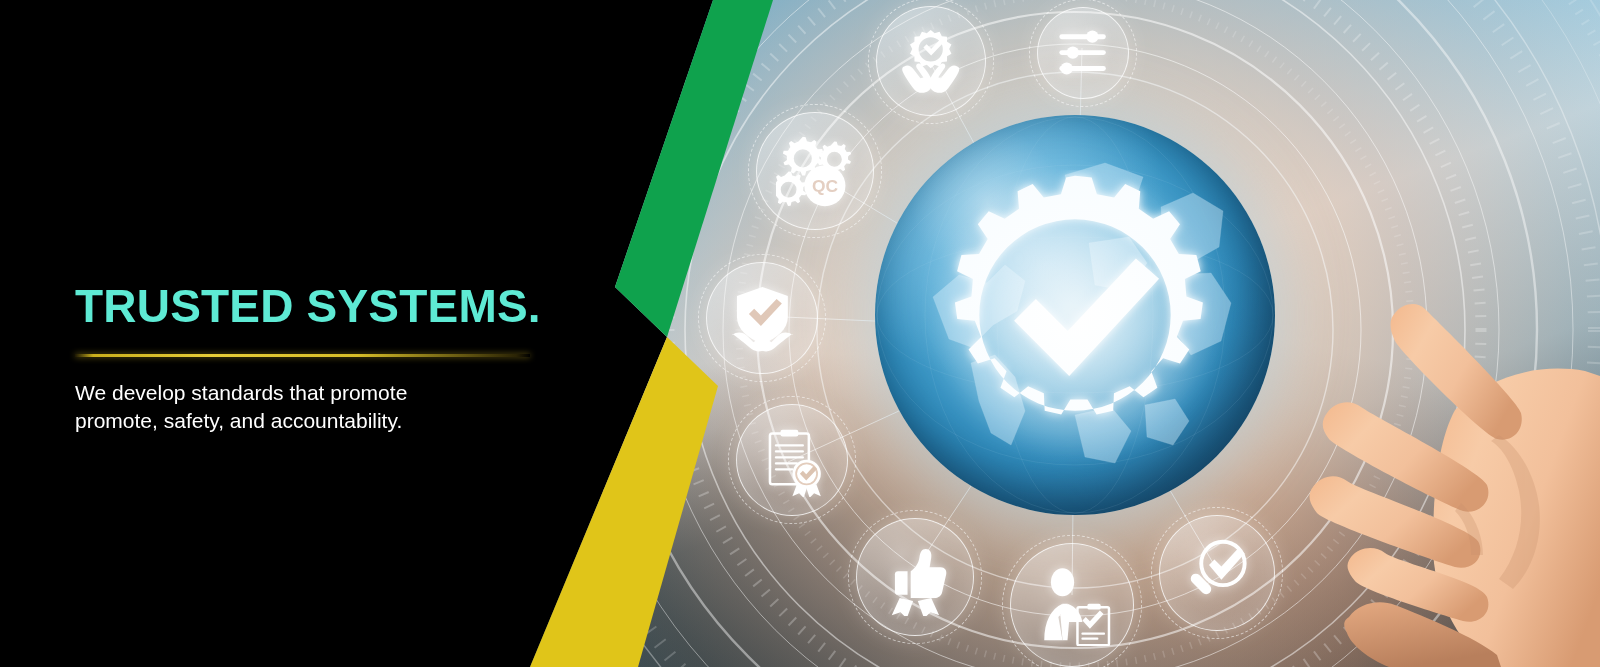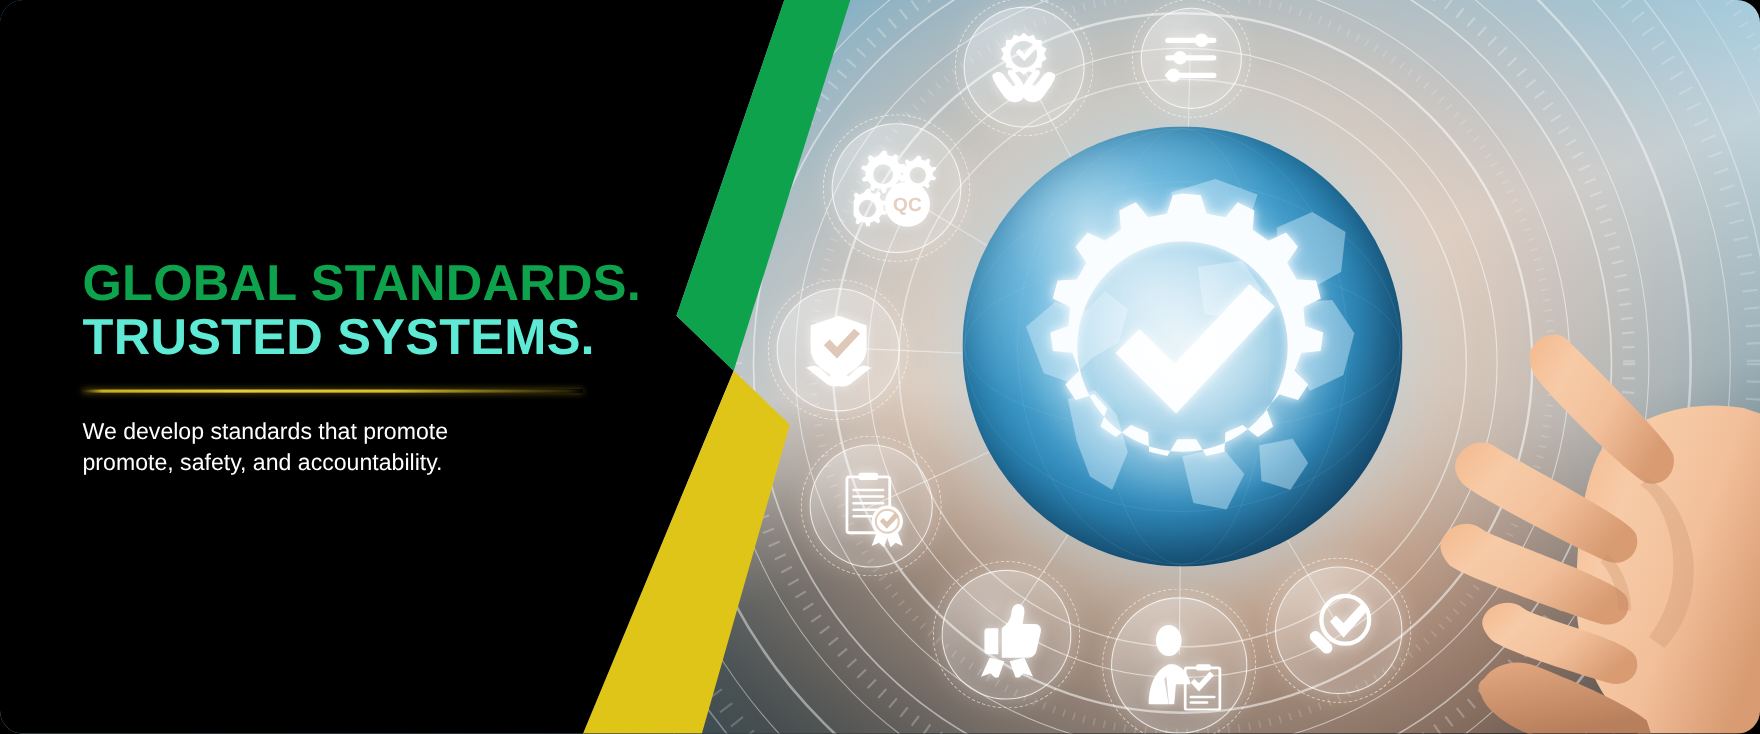--- a/index.html
+++ b/index.html
@@ -9,21 +9,20 @@
     font-family:"Liberation Sans", sans-serif;
     width:1600px; height:667px;
     overflow:hidden;
   }
 
   .banner {
     position:relative;
     width:1600px; height:667px;
     background:#000;
     overflow:hidden;
-    border-radius:21px;
   }
 
   
   .photo {
     position:absolute; inset:0;
     
     background:
       
       radial-gradient(circle at 1075px 330px, rgba(255,228,200,0.92) 0%, rgba(250,208,178,0.78) 16%, rgba(236,190,165,0.52) 30%, rgba(225,175,150,0.22) 44%, rgba(210,160,140,0.05) 56%, rgba(0,0,0,0) 66%),
       
@@ -372,21 +371,21 @@
     <polygon points="0,0 713,0 615,287 667,337 530,667 0,667" fill="#000000"></polygon>
 
     <polygon points="713,0 773,0 667,337 615,287" fill="#0fa24d"></polygon>
 
     <polygon points="667,337 718,386 638,667 530,667" fill="#e0c519"></polygon>
   </svg>
 
   <div class="panel">
 
     <h1 class="headline">
-      <span class="line-green">GLOBAL STANDARDS.</span><br>
+      <br>
       <span class="line-gold">TRUSTED SYSTEMS.</span>
     </h1>
 
     <div class="rule"></div>
 
     <p class="subhead">
       <span class="sl">We develop standards that promote</span>
       <span class="sl">promote, safety, and accountability.</span>
     </p>
 

